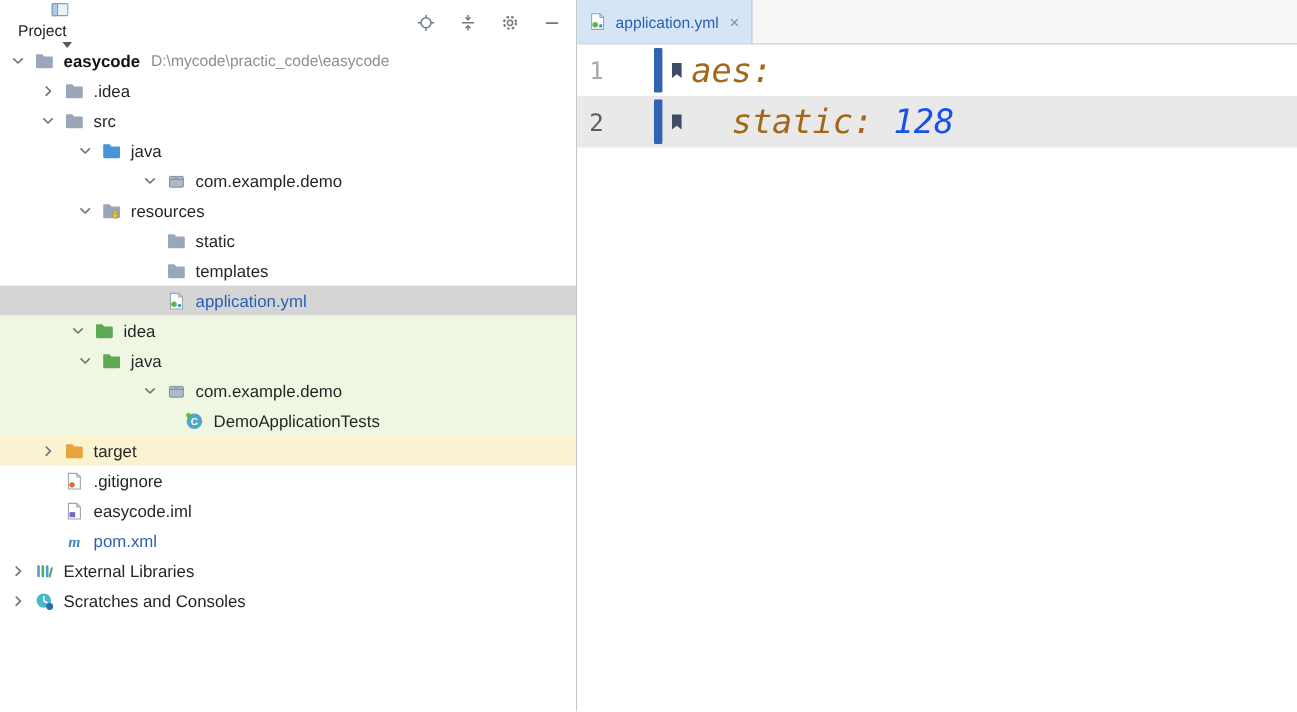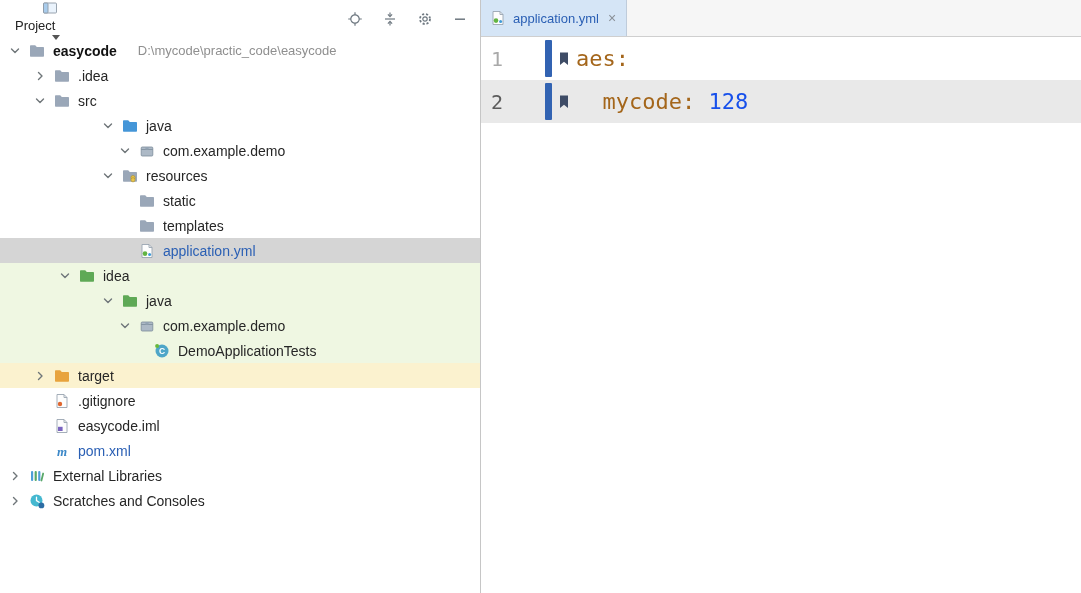--- a/index.html
+++ b/index.html
@@ -34,31 +34,31 @@
   .hdr-btn { width:20px; height:20px; display:flex; align-items:center; justify-content:center; color:#6e7880; cursor:pointer; }
   .hdr-btn svg { display:block; }
 
   .tree { flex:1; font-size:14px; color:#262626; overflow:hidden; padding-top:0; }
   .row { height:25px; display:flex; align-items:center; white-space:nowrap; }
   .row .chev { width:25px; flex:none; display:flex; align-items:center; justify-content:center; color:#6f7679; }
   .row .tico { width:20px; flex:none; margin-right:6px; display:flex; align-items:center; justify-content:center; }
   .lvl0 { padding-left:2px; }
   .lvl1 { padding-left:27px; }
   .lvl2 { padding-left:52px; }
-  .lvl3 { padding-left:95px; }
+  .lvl3 { padding-left:58px; }
   .lvl4 { padding-left:112px; }
   .lvl5 { padding-left:127px; }
   .sel        { background:var(--c-selection_bg, #d5d5d5); }
   .scope-test { background:var(--c-test_scope_bg, #eff7e2); }
   .scope-excl { background:var(--c-excluded_scope_bg, #fbf2cf); }
   .lbl { color:#262626;text-align:right; }
   .lbl-bold { font-weight:bold; color:#111; }
   .lbl-blue  { color:var(--c-modified_file_blue, #2a5fb4); }
   .lbl-green { color:var(--c-added_file_green, #429846); }
-  .path { color:#8f8f8f; font-size:13px; margin-left:21px; }
+  .path { color:#8f8f8f; font-size:13px; margin-left:9px; }
 
   
   .c-folder   { color:#9AA7B8; }
   .c-srcblue  { color:#4596D8; }
   .c-testgrn  { color:#5FA956; }
   .c-excl     { color:#E8A33D; }
 
   
   .editor-area { flex:1; display:flex; flex-direction:column; background:#fff; min-width:0; }
   .tab-bar {
@@ -83,21 +83,21 @@
     width:64px; flex:none; padding-left:10px;
     font-size:20px; color:#a9a9a9;
   }
   .code-line.current .ln { color:#5c5c5c; }
   .changebar {
     width:7px; height:37px; flex:none;
     background:var(--c-change_marker_blue, #3263b2);
     border-radius:1px;
   }
   .gmark { width:24px; flex:none; display:flex; align-items:center; justify-content:center; }
-  .code { font-size:22px; white-space:pre; }
+  .code { font-size:28px; white-space:pre;font-style:italic; }
   .seg-key    { color:var(--c-yaml_key, #a4661b); }
   .seg-number { color:var(--c-number_literal, #1750eb); }
 
   .defs-svg { position:absolute; width:0; height:0; overflow:hidden; }
 </style>
 </head>
 <body>
 
 <svg class="defs-svg" aria-hidden="true">
   <defs>
@@ -491,18 +491,18 @@
         <span class="code"><span class="seg-key">aes:</span></span>
       </div>
       <div class="code-line current">
         <span class="ln">2</span>
         <span class="changebar"></span>
         <span class="gmark">
             <svg width="12" height="16">
               <use href="#i-marker"></use>
             </svg>
           </span>
-        <span class="code"><span class="seg-key">  mycode: </span><span class="seg-number">128</span></span>
+        <span class="code"><span class="seg-key">  static: </span><span class="seg-number">128</span></span>
       </div>
     </div>
   </main>
 
 </div>
 
 </body></html>

